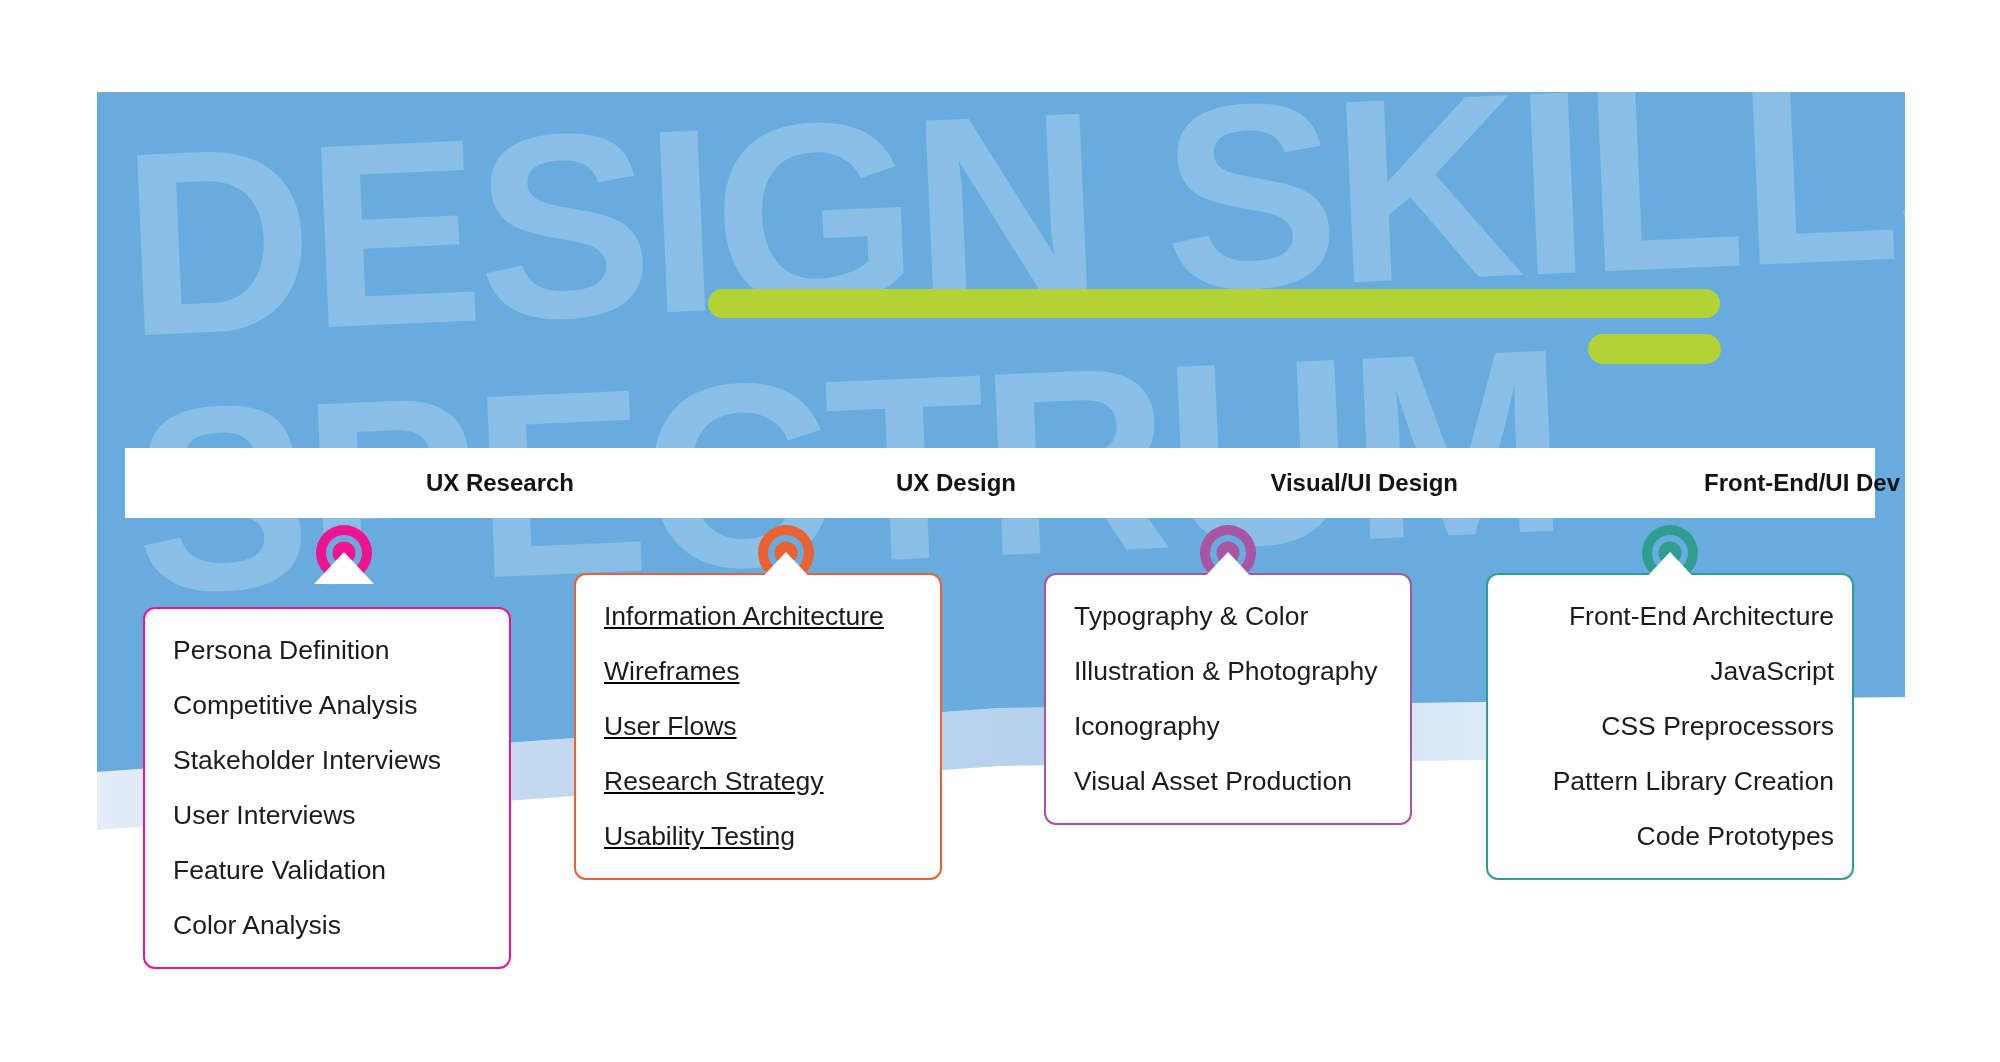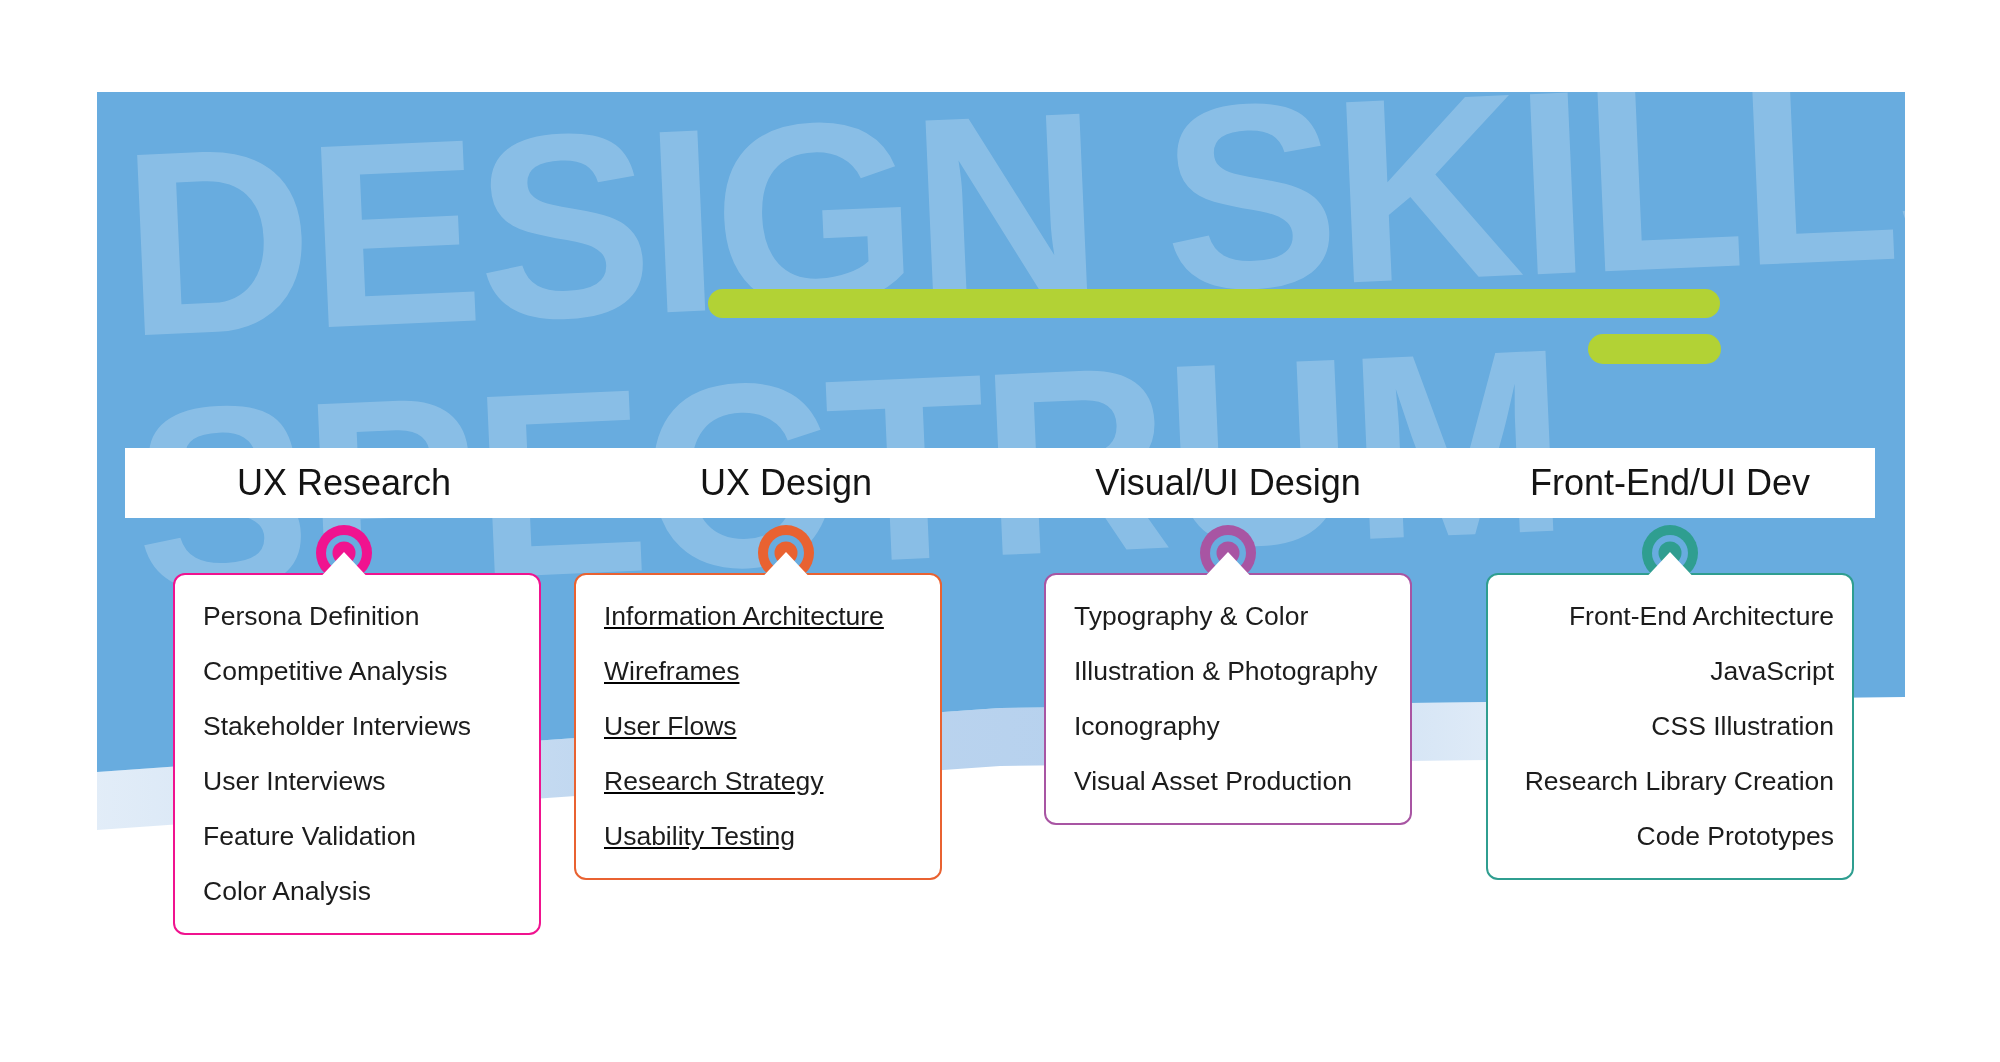--- a/index.html
+++ b/index.html
@@ -35,37 +35,37 @@
   .bar{position:absolute;background:var(--bar,#B2D235);border-radius:16px;z-index:2;}
   .bar-long{left:708px;top:289px;width:1012px;height:29px;}
   .bar-short{left:1588px;top:334px;width:133px;height:30px;}
   
   .header-band{
     position:absolute;left:125px;top:448px;width:1750px;height:70px;
     background:#ffffff;z-index:3;
   }
   .col-title{
     position:absolute;top:448px;height:70px;line-height:70px;width:460px;
-    text-align:center;font-weight:400;font-size:36px;color:#141414;z-index:4;
+    text-align:right;font-weight:700;font-size:24px;color:#141414;z-index:4;
   }
   
   .pin{position:absolute;top:524px;width:64px;height:60px;z-index:6;}
   
   .card{
     position:absolute;top:573px;width:368px;box-sizing:border-box;
     background:#ffffff;border:2.5px solid var(--accent);border-radius:12px;
     z-index:5;
   }
   .card ul{
     list-style:none;margin:0;padding:14px 18px 14px 28px;
   }
   .card li{
     font-size:26.5px;line-height:55px;color:#1c1c1c;white-space:nowrap;
   }
-  .c0{left:173px;} .c1{left:574px;text-decoration:underline;} .c2{left:1044px;} .c3{left:1486px;text-align:right;}
+  .c0{left:143px;margin-top:34px;} .c1{left:574px;text-decoration:underline;} .c2{left:1044px;} .c3{left:1486px;text-align:right;}
   .p0{left:312px;} .p1{left:754px;} .p2{left:1196px;} .p3{left:1638px;}
   .t0{left:114px;} .t1{left:556px;} .t2{left:998px;} .t3{left:1440px;}
 </style>
 </head>
 <body>
 
 <div id="canvas" style="--blue: #68ACDF; --bar: #B2D235;">
 
   <div class="light-band"></div>
 
@@ -145,19 +145,19 @@
       <li>Illustration &amp; Photography</li>
       <li>Iconography</li>
       <li>Visual Asset Production</li>
     </ul>
   </div>
 
   <div class="card c3" style="--accent: #2F9E90;">
     <ul>
       <li>Front-End Architecture</li>
       <li>JavaScript</li>
-      <li>CSS Illustration</li>
-      <li>Research Library Creation</li>
+      <li>CSS Preprocessors</li>
+      <li>Pattern Library Creation</li>
       <li>Code Prototypes</li>
     </ul>
   </div>
 
 </div>
 
 </body></html>

